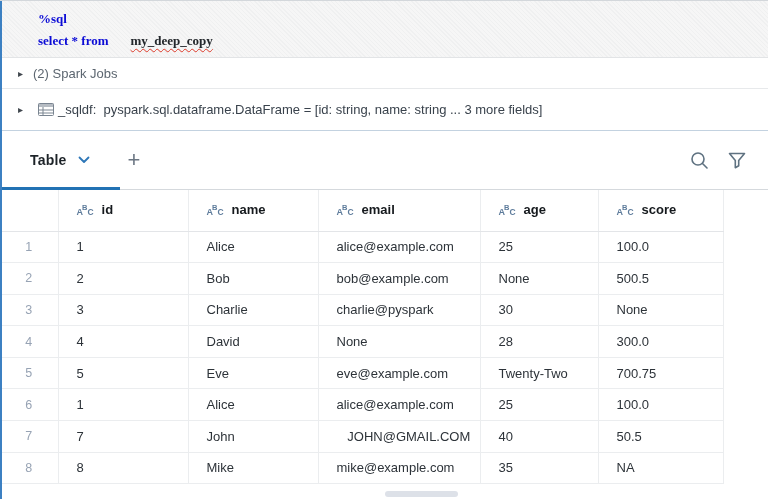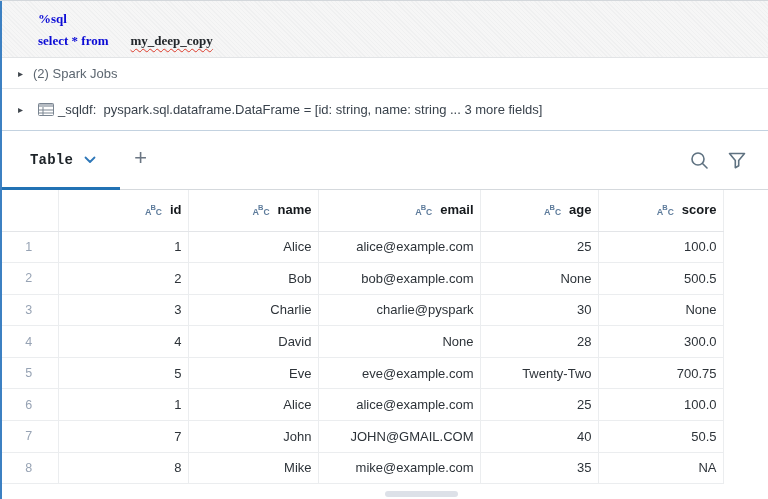--- a/index.html
+++ b/index.html
@@ -27,33 +27,33 @@
   
   .section-row { display:flex; align-items:center; background:#fff; }
   .spark-row { height:31px; border-bottom:1px solid #e7e9eb; }
   .sqldf-row { height:42px; border-bottom:1px solid #c3d2e0; }
   .disclosure { width:14px; margin-left:18px; font-size:10px; color:#40474e; flex:none; }
   .spark-label { font-size:13px; color:#5c6670; margin-left:1px;text-align:center; }
   .sqldf-label { font-size:13px; color:#39424c; margin-left:4px; white-space:pre; }
   .df-icon { margin-left:6px; flex:none; display:inline-flex; }
 
   
-  .tabbar { position:relative; height:59px; border-bottom:1px solid #d5d9dd; display:flex; align-items:center; background:#fff;font-family:Liberation Mono, monospace; }
+  .tabbar { position:relative; height:59px; border-bottom:1px solid #d5d9dd; display:flex; align-items:center; background:#fff; }
   .tab-active { display:flex; align-items:center; margin-left:30px; cursor:default; }
   .tab-label { font-size:14px; font-weight:bold; color:#1d2328; letter-spacing:.2px; }
   .tab-chevron { margin-left:11px; display:inline-flex; }
   .tab-underline { position:absolute; left:0; bottom:-1px; width:120px; height:3px; background:#2272b4; }
   .add-tab { margin-left:38px; font-size:22px; font-weight:300; color:#6b7683; line-height:1; }
   .toolbar-icons { margin-left:auto; margin-right:22px; display:flex; align-items:center; gap:19px; }
   .icon-btn { display:inline-flex; }
 
   
   .results { position:relative; }
   table { border-collapse:collapse; table-layout:fixed; width:723px; }
-  th, td { font-size:13px; text-align:right; vertical-align:middle; padding:0 6px 0 18px;
+  th, td { font-size:13px; text-align:left; vertical-align:middle; padding:0 6px 0 18px;
            border-right:1px solid #ebedef; border-bottom:1px solid #ebedef;
            white-space:pre; overflow:hidden; }
   thead tr { height:41px; }
   thead th { font-weight:bold; color:#15191d; border-bottom:1px solid #e3e5e8; }
   tbody tr { height:31.6px; }
   tbody td { color:#2d3339; }
   td.rownum, th.rownum { text-align:center; padding:0 4px; color:#97a3b4; font-size:12.5px; }
   .type-icon { display:inline-block; color:#5d7b9b; font-weight:bold; margin-right:7px; letter-spacing:0; }
   .type-icon i { font-style:normal; display:inline-block; }
   .type-icon .ta { font-size:9px; }

